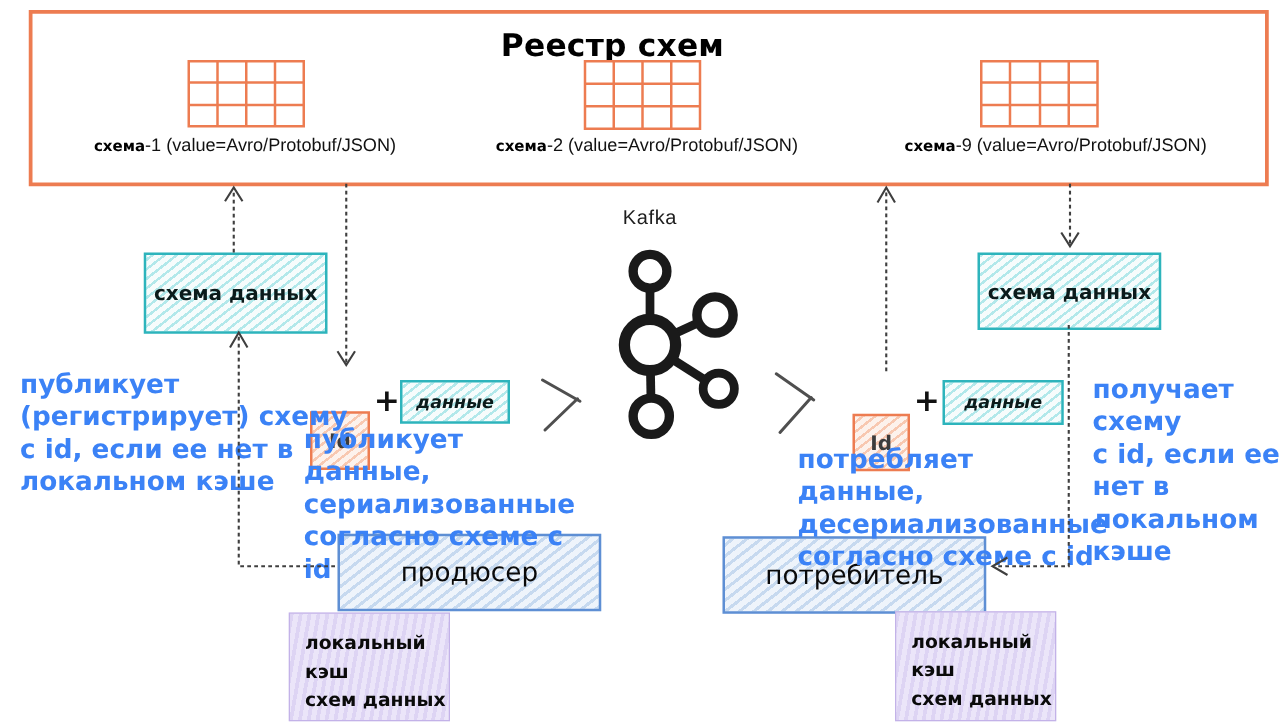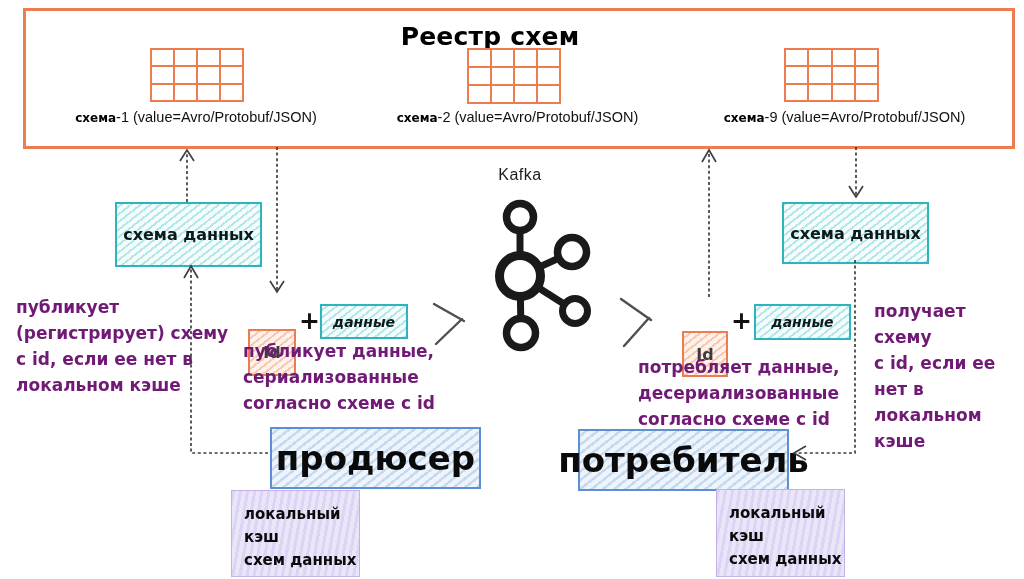--- a/index.html
+++ b/index.html
@@ -47,33 +47,33 @@
     display:flex; align-items:center; justify-content:center;
     font-weight:bold; font-size:16px; color:#3c3c3c;margin-top:30px;
   }
   .plus { font-size:25px; font-weight:bold; color:#111; }
   .actor-box {
     border:2px solid #5E8FD4;
     background:
       repeating-linear-gradient(-38deg, rgba(150,185,225,0.45) 0 2.5px, rgba(255,255,255,0) 2.5px 7px),
       #eef4fb;
     display:flex; align-items:center; justify-content:center;
-    font-weight:bold; font-size:34px; color:#0a0a0a;
+    font-weight:normal; font-size:21px; color:#0a0a0a;
   }
   .cache-box {
     border:1.5px solid #C3B2E8;
     background:
       repeating-linear-gradient(100deg, rgba(186,168,230,0.28) 0 3px, rgba(255,255,255,0) 3px 7px),
       #ebe5f9;
     font-weight:bold; font-size:15px; line-height:23px; color:#0a0a0a;
     padding:12px 0 0 12px; white-space:pre-line; box-sizing:border-box;
   }
 
   
-  .note { font-weight:bold; font-size:17px; line-height:26px; white-space:pre-line; color:#701a75; }
+  .note { font-weight:bold; font-size:21px; line-height:26px; white-space:pre-line; color:#3b82f6; }
   .kafka-label {
     left:478px; top:166px; width:84px; text-align:center;
     font-size:16px; font-weight:normal; color:#1d1d1d; letter-spacing:0.5px;
     font-family:"Liberation Sans",sans-serif;
   }
 
   .overlay { position:absolute; left:0; top:0; pointer-events:none; }
   .dashline { stroke:#3F3F3F; stroke-width:1.7; fill:none; stroke-dasharray:3 2.6; }
   .head     { stroke:#3F3F3F; stroke-width:1.7; fill:none; stroke-linejoin:miter; }
   .chev     { stroke:#4F4F4F; stroke-width:2.4; fill:none; stroke-linecap:round; }

